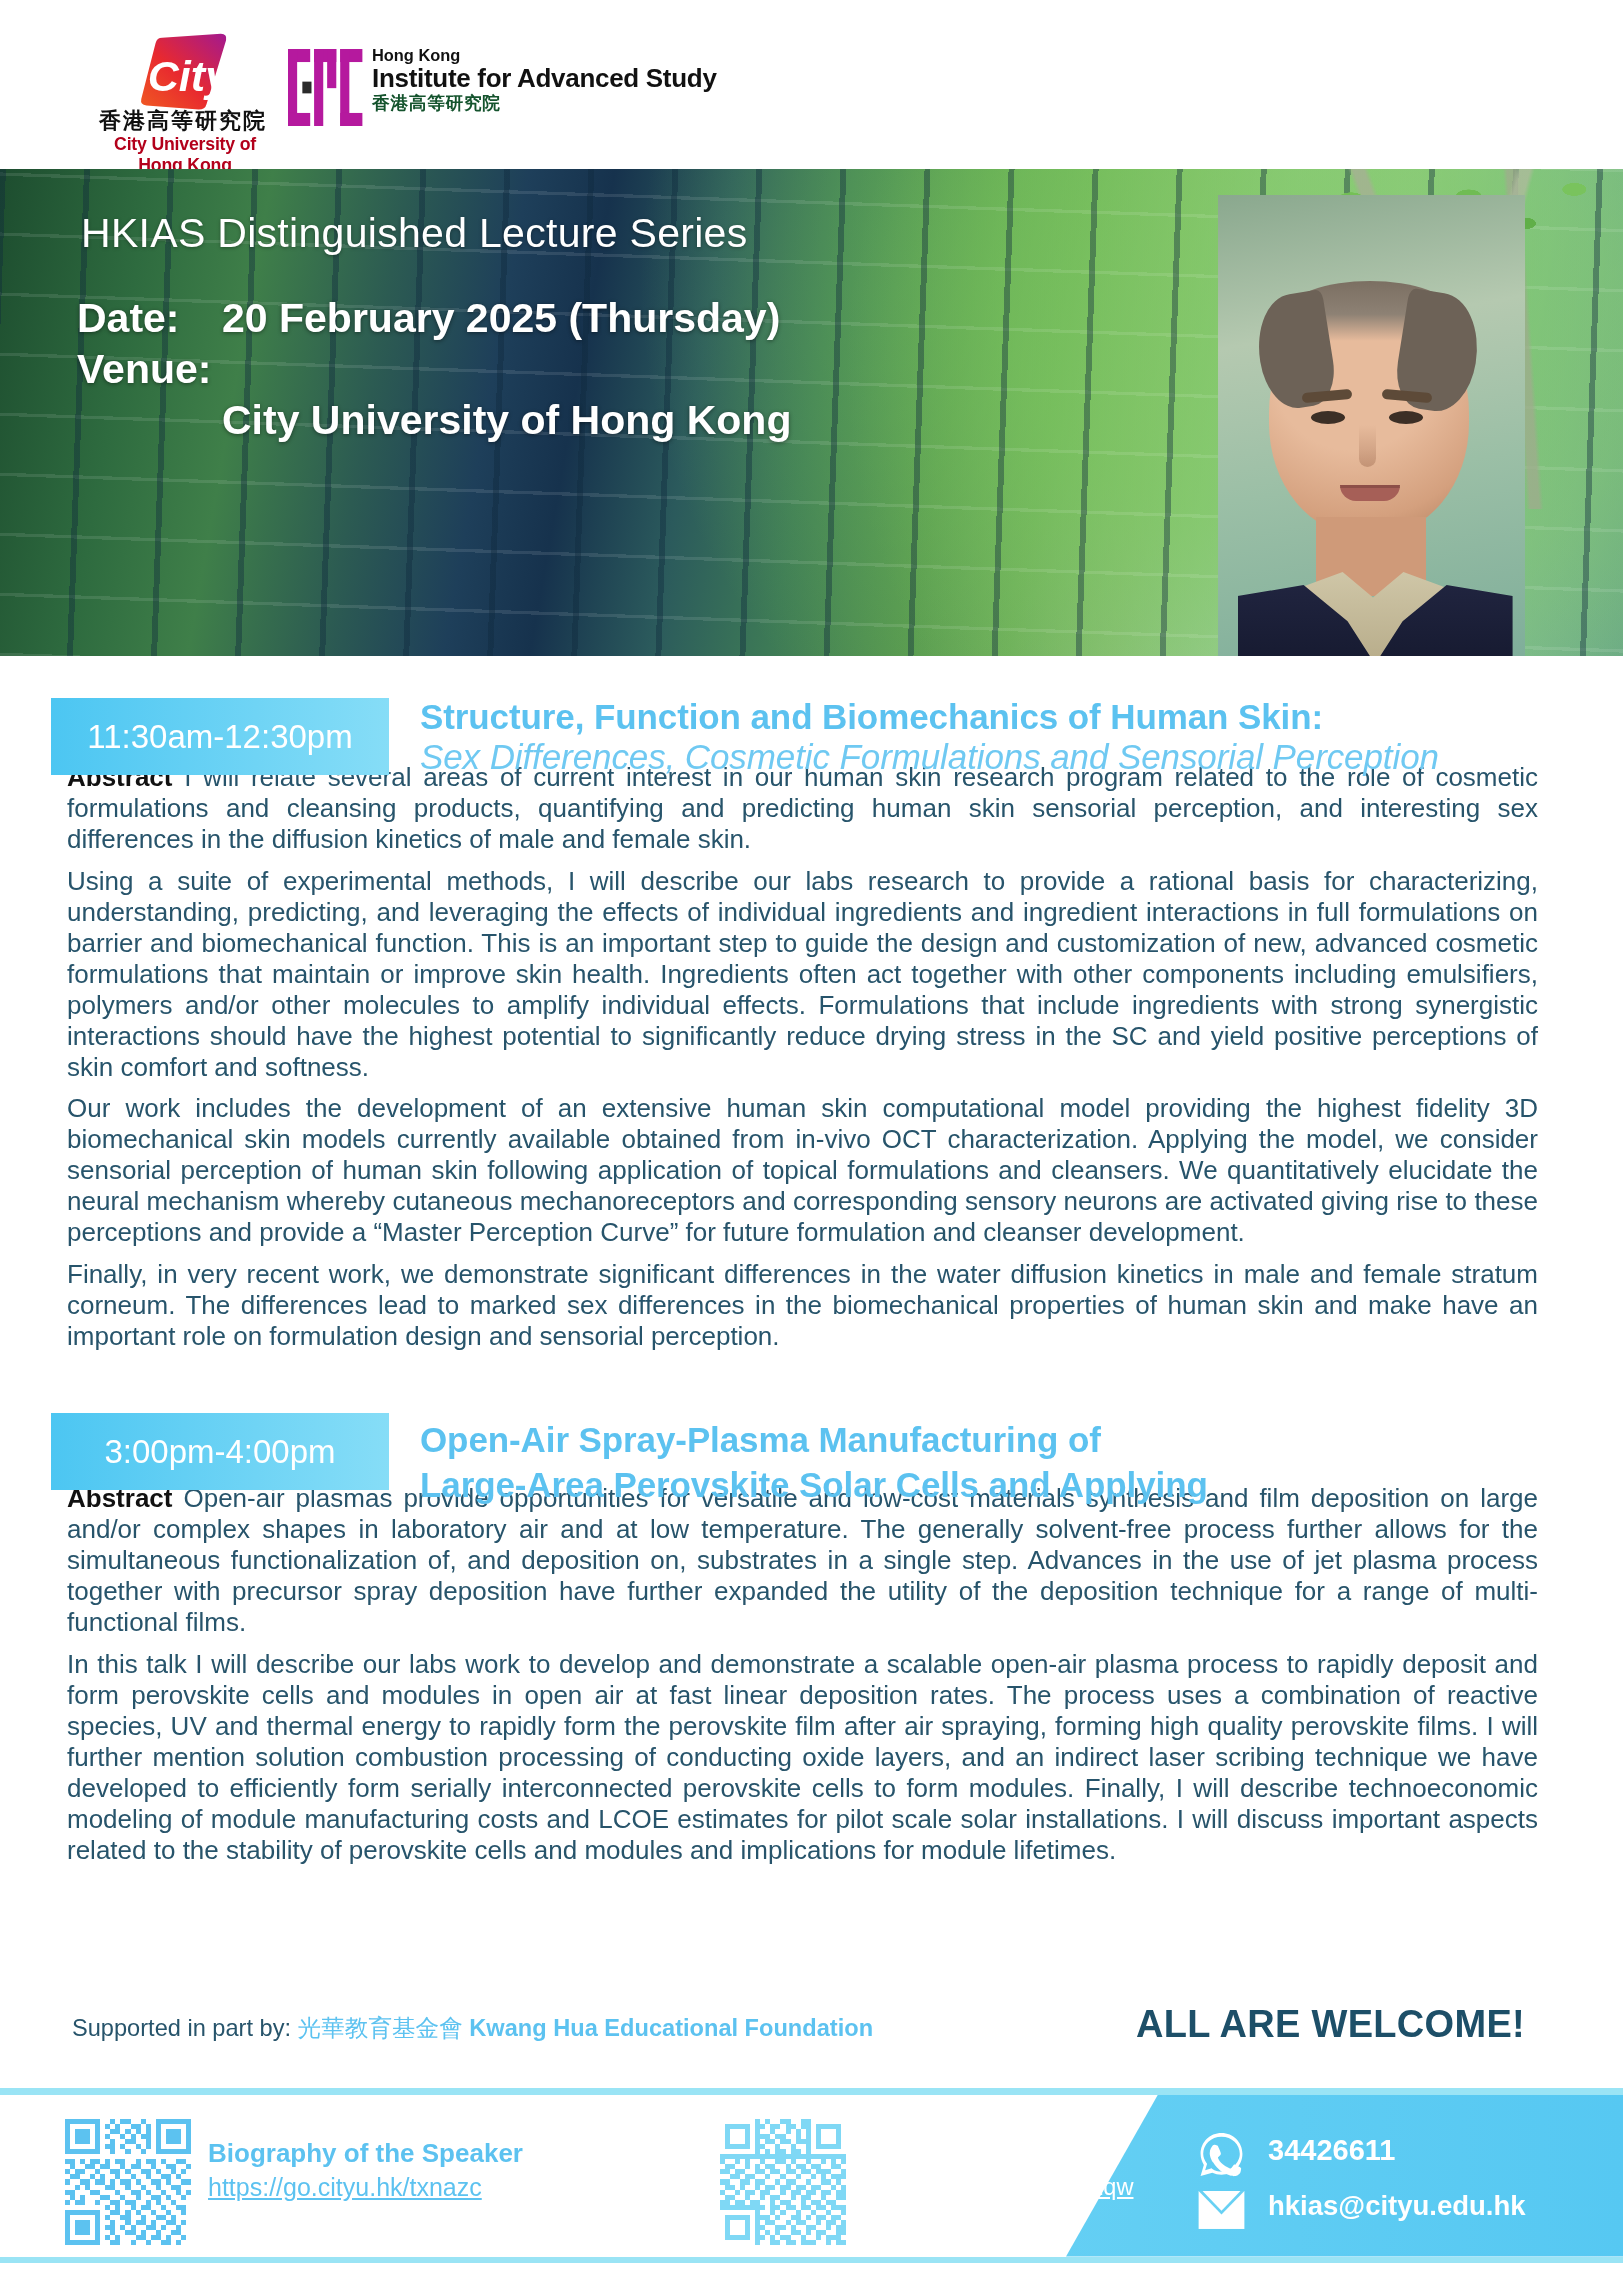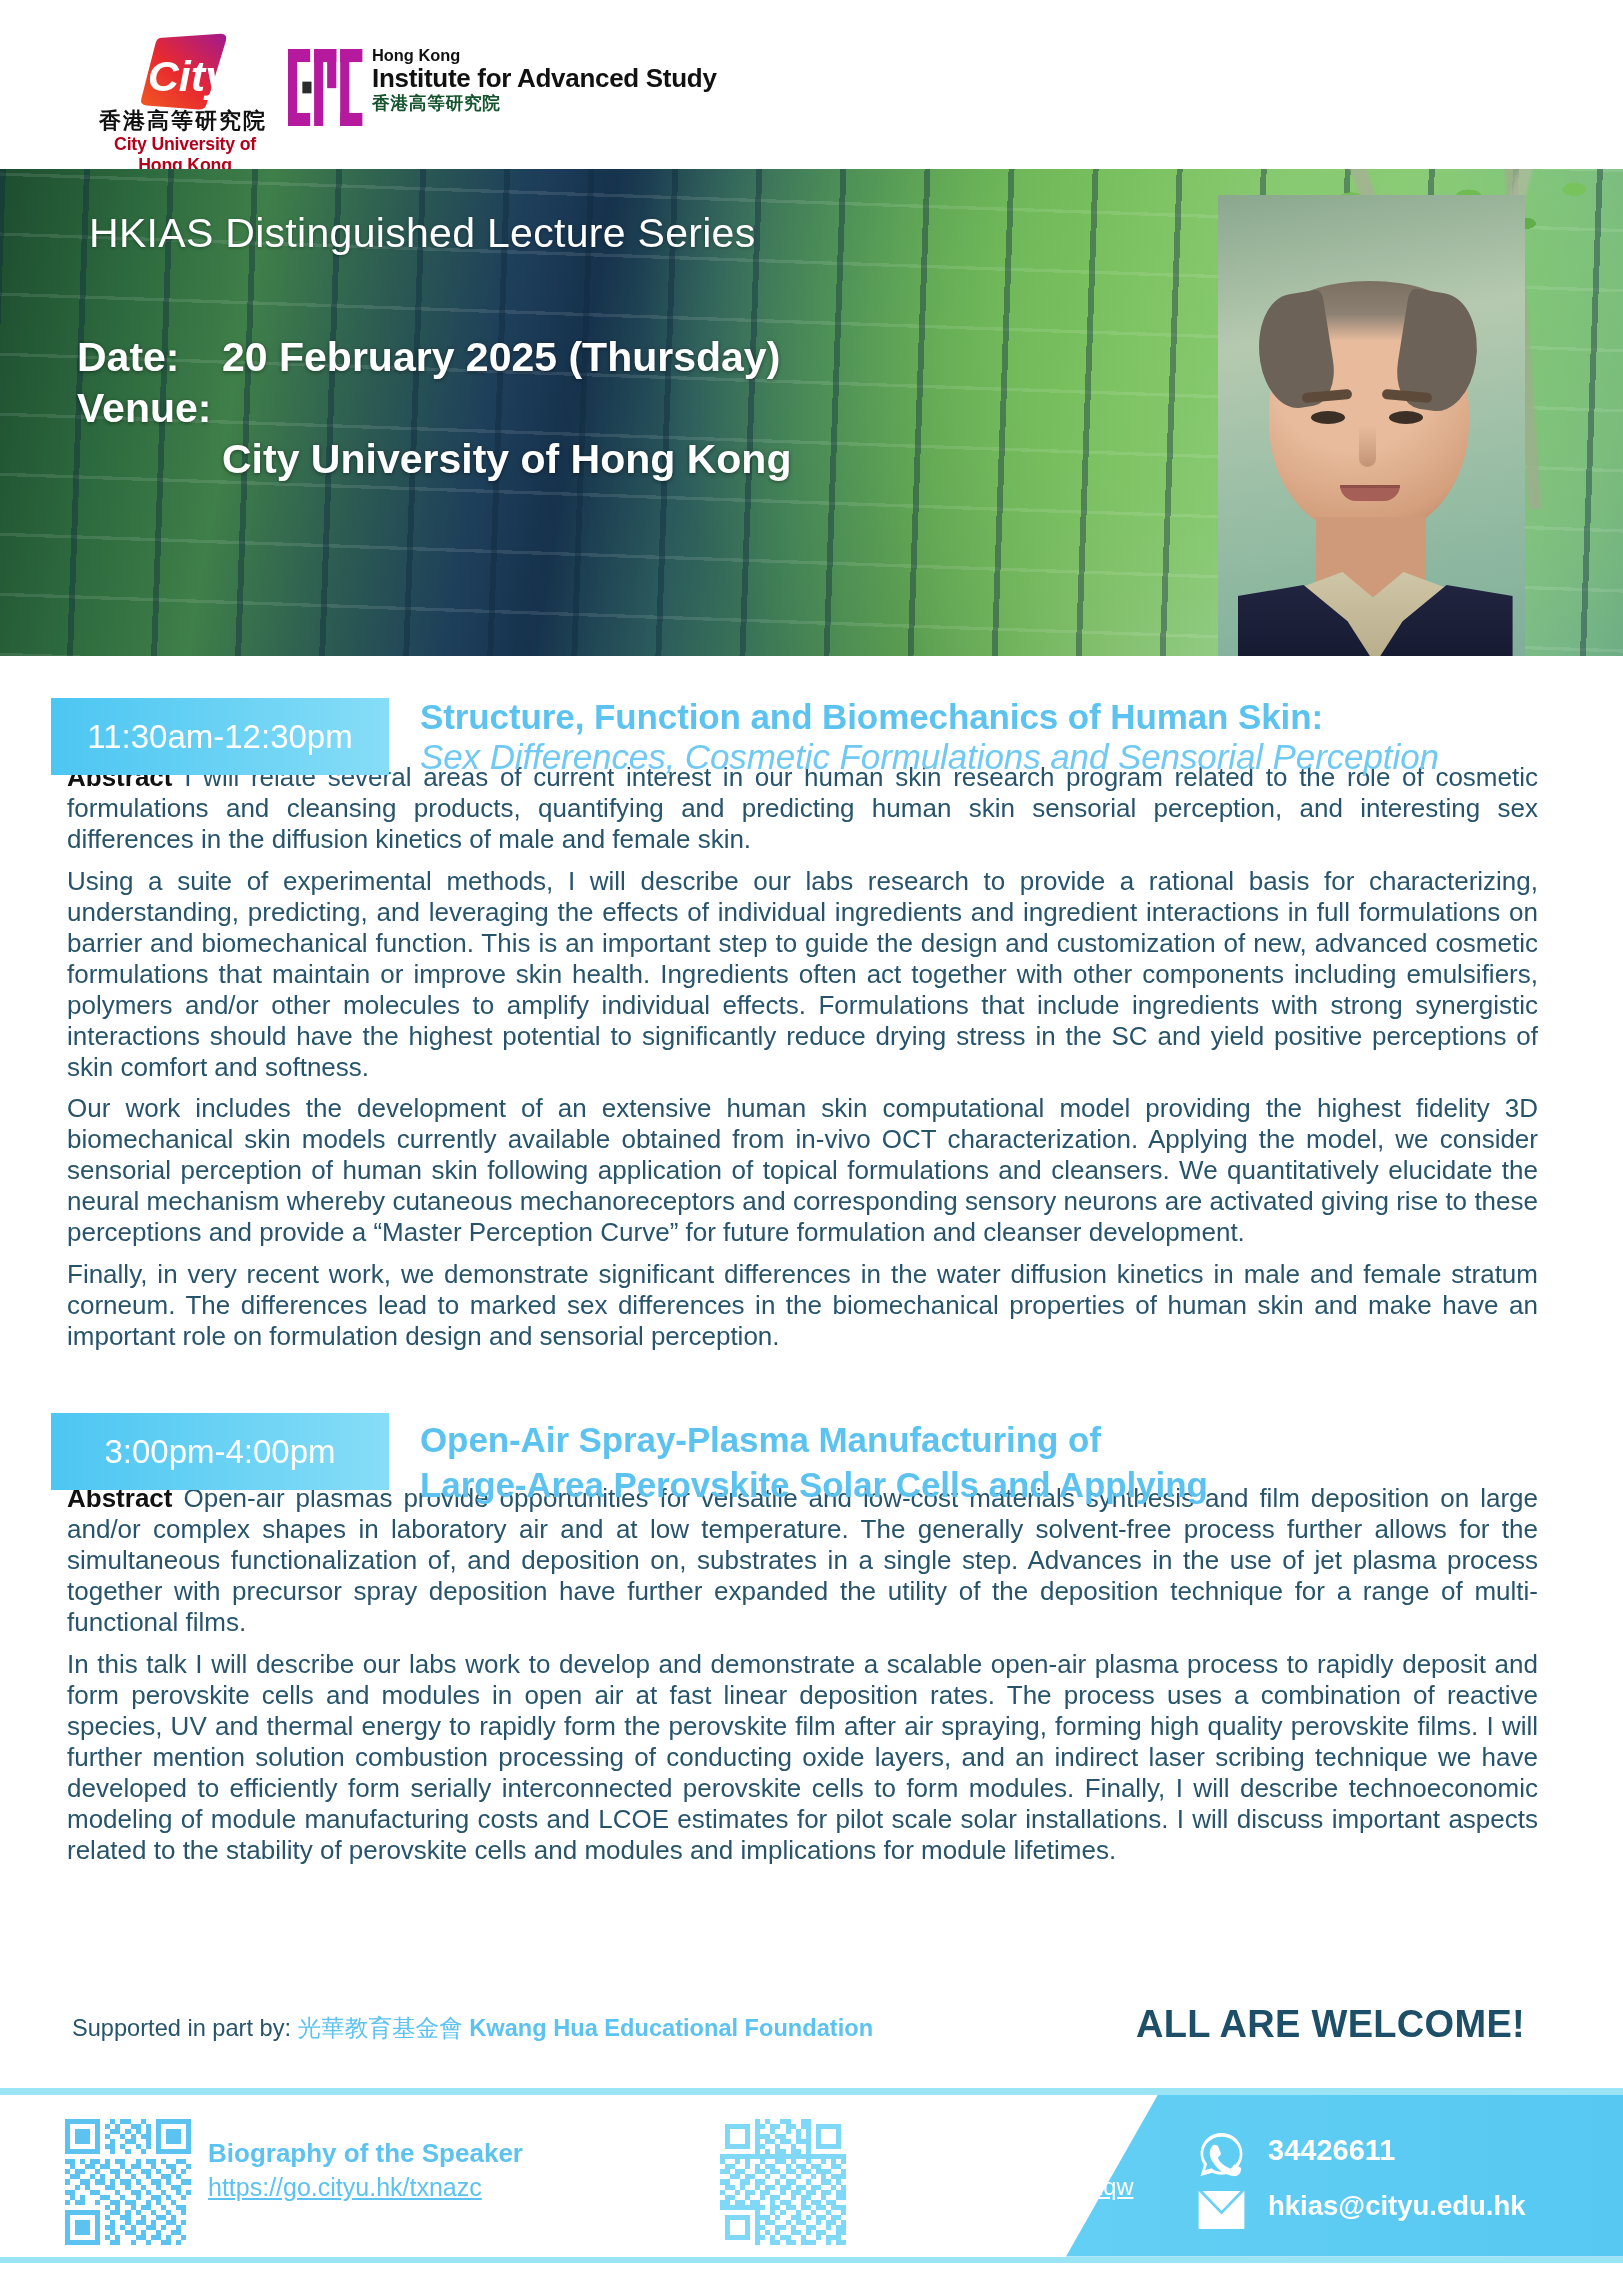--- a/index.html
+++ b/index.html
@@ -78,24 +78,24 @@
      background:#a65f57; border-top:3.3px solid #8d4f48;}
   .sp-teeth{position:absolute; left:128px; top:290px; width:47px; height:6.5px; border-radius:2px; background:#efe6dc;}
   .sp-neck{position:absolute; left:98px; top:322px; width:110px; height:79px; background:#cf9a79;}
   .sp-collar{position:absolute; left:60px; top:377px; width:190px; height:85px;
      background:linear-gradient(180deg,#cfc6a7 0%,#b9ae8c 100%); clip-path:polygon(0 28%,34% 0,50% 30%,66% 0,100% 28%,100% 100%,0 100%);}
   .sp-jacket{position:absolute; left:19.6px; top:390px; width:275px; height:79px;
      background:linear-gradient(180deg,#20243f 0%, #161a30 100%);
      clip-path:polygon(0 14%, 24% 0, 40% 46%, 50% 100%, 60% 46%, 76% 0, 100% 14%, 100% 100%, 0 100%);}
 
   .banner-text{position:absolute; left:0; top:0; width:100%; height:100%;}
-  .series-title{position:absolute; left:89px; top:41px; font-size:41px; color:#fff;
+  .series-title{position:absolute; left:81px; top:41px; font-size:41px; color:#fff;
      font-weight:400; letter-spacing:0.3px; text-shadow:0 1.3px 3.9px rgba(0,0,0,.35);}
   .dv-block{position:absolute; left:77px; top:124px; color:#fff; font-weight:bold;
-     font-size:41px; line-height:51px; text-shadow:0 1.3px 4.6px rgba(0,0,0,.45);margin-top:39px;}
+     font-size:41px; line-height:51px; text-shadow:0 1.3px 4.6px rgba(0,0,0,.45);}
   .dv-row{display:flex;}
   .dv-lbl{width:145px; flex:0 0 145px;}
   .dv-val{flex:1;}
   .dv-cont{margin-left:145px;}
 
   
   .content{position:absolute; left:0; top:657px; width:1623px;}
 
   .talk-head{position:relative; height:105px;}
   .time-badge{position:absolute; left:51px; width:338px; height:77px;

